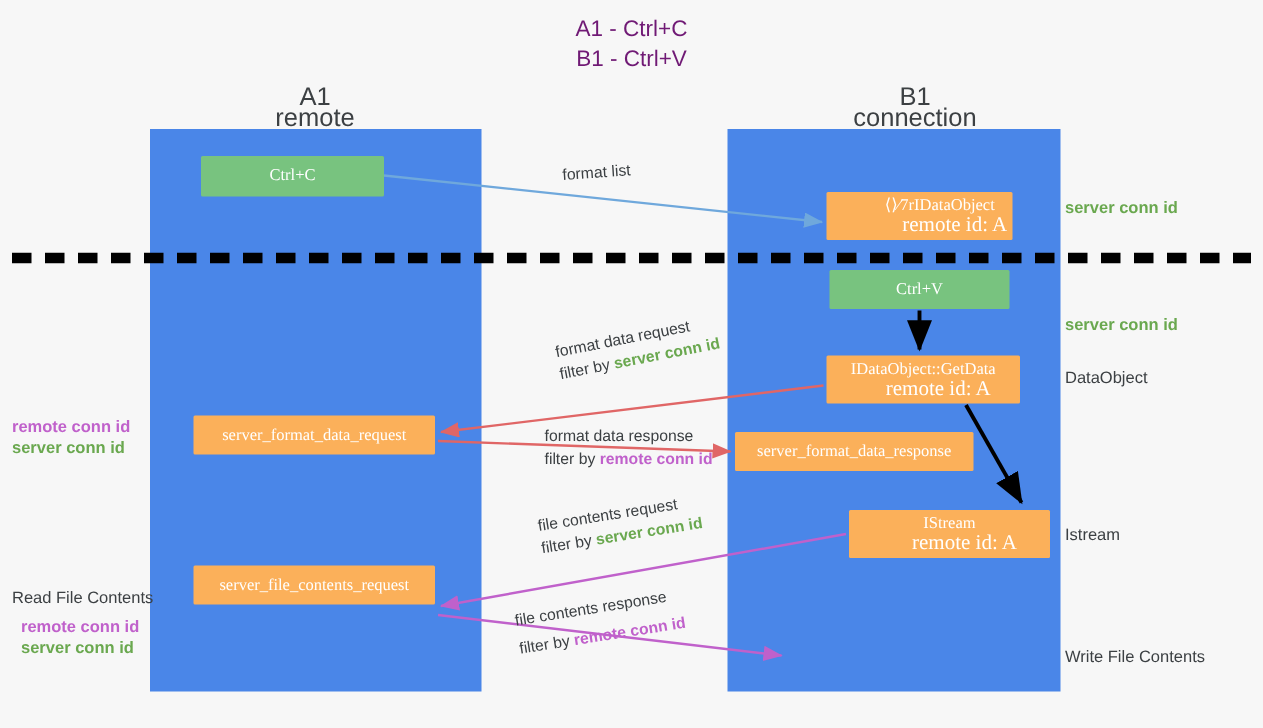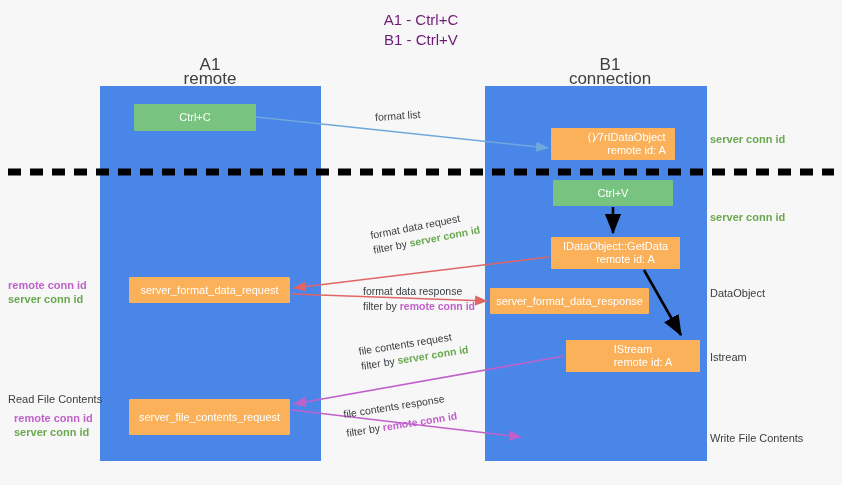--- a/index.html
+++ b/index.html
@@ -60,29 +60,30 @@
     display: flex;
     flex-direction: column;
     align-items: center;
     justify-content: center;
     text-align: right;
     color: #ffffff;
     font-size: 11px;
     line-height: 13px;
     white-space: pre;
     border-radius: 1px;
+    font-family: Liberation Serif, serif;
   }
   .node.green { background: #78c37f; }
   .node.orange { background: #fbb05a; }
-  .node .l2 { font-size: 11px; margin-left: 20px; }
+  .node .l2 { font-size: 14px; margin-left: 20px; }
 
   
   #n-ctrlc      { left: 134px; top: 104px; width: 122px; height: 27px; }
   #n-sfdreq     { left: 129px; top: 277px; width: 161px; height: 26px; }
-  #n-sfcreq     { left: 129px; top: 399px; width: 161px; height: 36px; }
+  #n-sfcreq     { left: 129px; top: 377px; width: 161px; height: 26px; }
 
   
   #n-idataobj   { left: 551px; top: 128px; width: 124px; height: 32px; padding-left: 27px; }
   #n-ctrlv      { left: 553px; top: 180px; width: 120px; height: 26px; }
   #n-getdata    { left: 551px; top: 237px; width: 129px; height: 32px; }
   #n-sfdresp    { left: 490px; top: 288px; width: 159px; height: 26px; }
   #n-istream    { left: 566px; top: 340px; width: 134px; height: 32px; }
   #n-sfcresp    { left: 524px; top: 424px; width: 161px; height: 26px; }
 
   
@@ -108,21 +109,21 @@
     font-size: 11px;
     line-height: 14px;
     white-space: pre;
   }
   .side.green  { color: #6aa84f; font-weight: bold; }
   .side.remote { color: #c061cb; font-weight: bold; }
   .side.plain  { color: #3c4043; }
 
   #s-server1 { left: 710px; top: 132px; }
   #s-server2 { left: 710px; top: 210px; }
-  #s-dataobject { left: 710px; top: 245px; margin-top: 41px; }
+  #s-dataobject { left: 710px; top: 245px; }
   #s-istream { left: 710px; top: 350px; }
   #s-writefile { left: 710px; top: 431px; }
 
   #s-left-conn1 { left: 8px;  top: 278px; }
   #s-readfile   { left: 8px;  top: 392px; }
   #s-left-conn2 { left: 14px; top: 411px; }
 
   
   #dash {
     left: 0; top: 166px;

